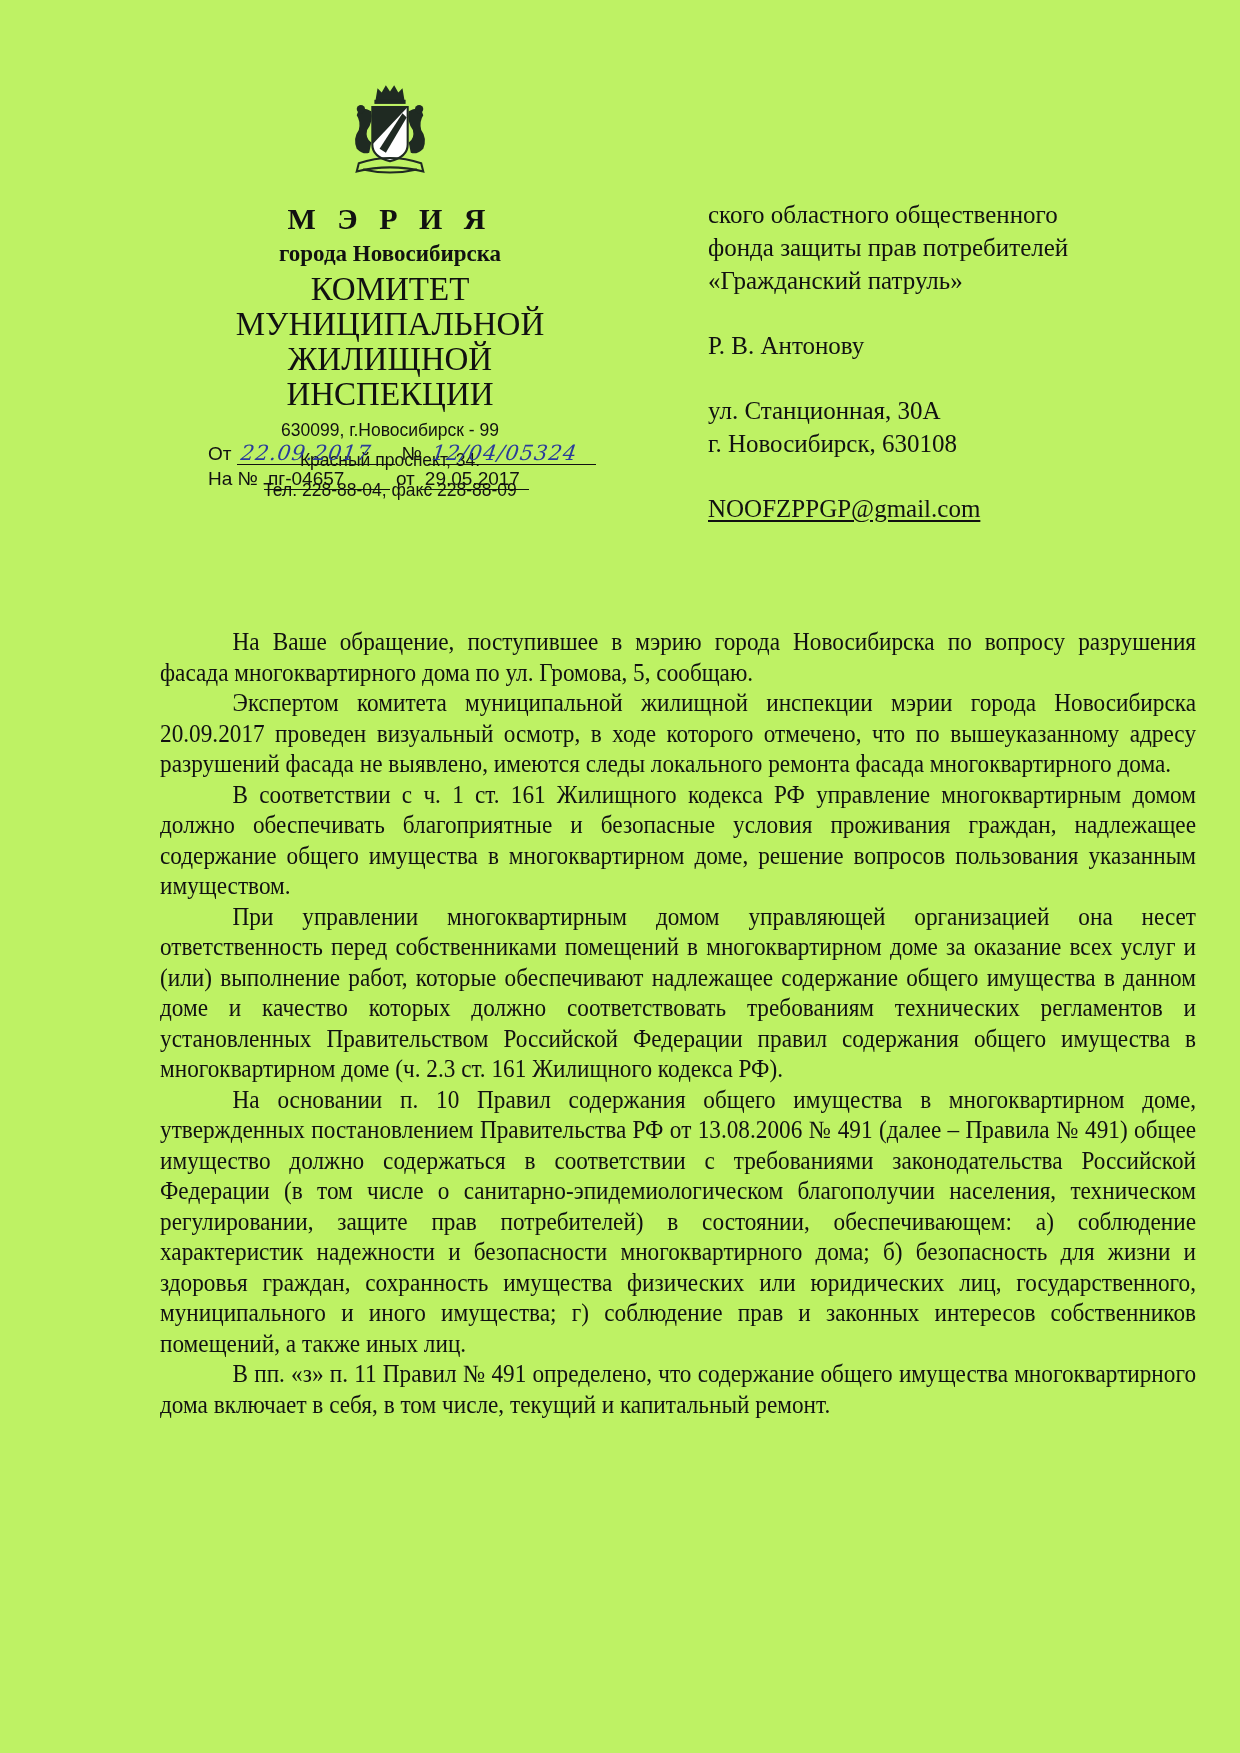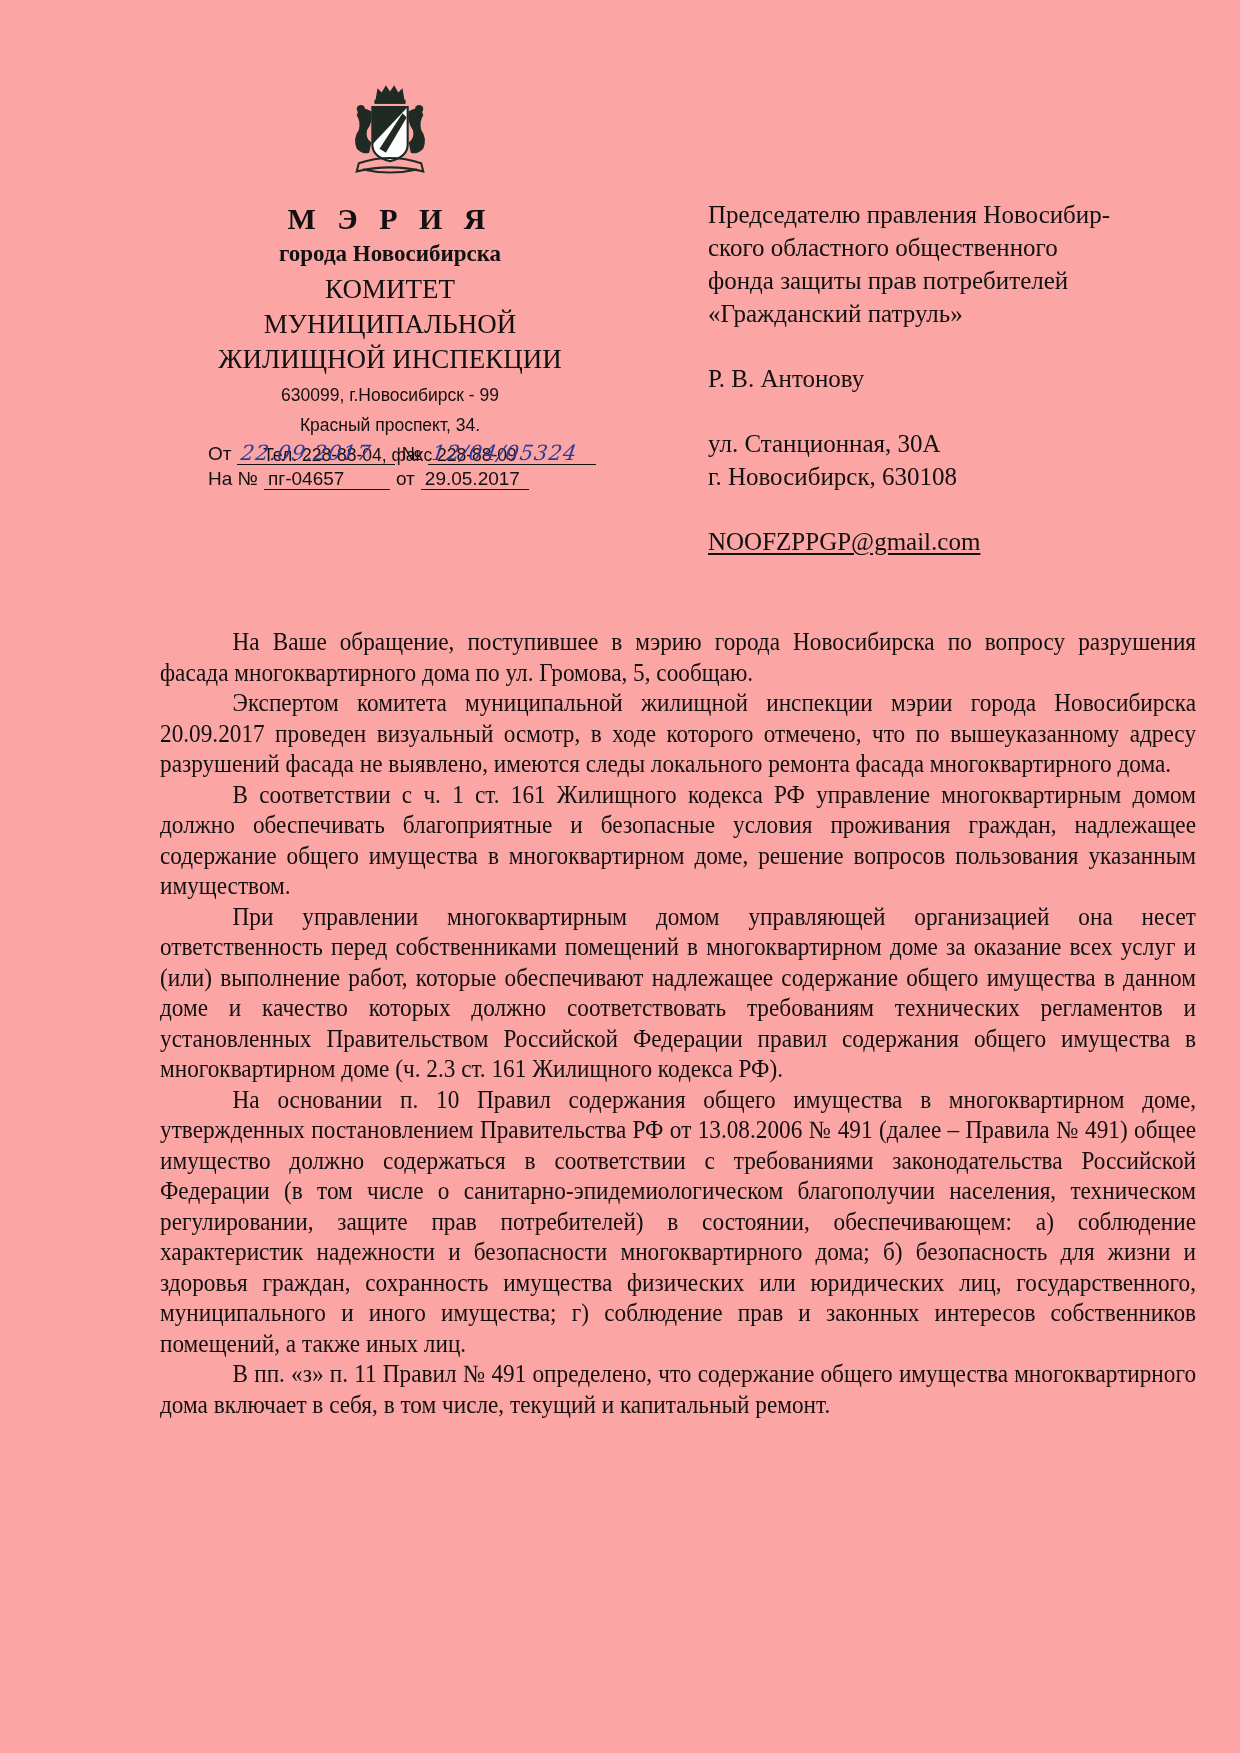--- a/index.html
+++ b/index.html
@@ -1,24 +1,24 @@
 <!DOCTYPE html>
 <html><head>
 <meta charset="utf-8">
 <style>
   html, body { margin: 0; padding: 0; background: #ffffff; }
   body { width: 1240px; height: 1753px; position: relative; overflow: hidden; color: #111; }
-  .page { position: absolute; inset: 0; background: #fca5a5; }
+  .page { position: absolute; inset: 0; background: #bef264; }
 
   
   .letterhead { position: absolute; left: 190px; top: 80px; width: 400px; text-align: center; }
   .crest { display: block; margin: 0 auto; width: 104px; height: 104px; }
   .lh-mayor { margin-top: 18px; font-family: "Liberation Serif", serif; font-weight: bold; font-size: 30px; letter-spacing: 7px; line-height: 34px; }
   .lh-city { font-family: "Liberation Serif", serif; font-weight: bold; font-size: 23px; line-height: 36px; }
-  .lh-cmt { font-family: "Liberation Serif", serif; font-size: 27px; line-height: 35px; }
+  .lh-cmt { font-family: "Liberation Serif", serif; font-size: 33px; line-height: 35px; }
   .lh-addr { font-family: "Liberation Sans", sans-serif; font-size: 17.5px; line-height: 24px; margin-top: 6px; }
 
   .form-rows { position: absolute; left: 208px; top: 440px; width: 420px; font-family: "Liberation Sans", sans-serif; font-size: 19px; }
   .form-row { display: flex; align-items: flex-end; height: 25px; white-space: nowrap; }
   .form-label { padding-right: 6px; margin-top: 48px; }
   .form-field { border-bottom: 1.5px solid #111; padding: 0 4px; line-height: 20px; }
   .hand { font-family: "DejaVu Serif", serif; font-style: italic; color: #2a3c9a; font-size: 21px; letter-spacing: 1px; transform: skewX(-8deg); display: inline-block; }
   .f-date1 { width: 150px; }
   .f-num1 { width: 160px; }
   .f-num2 { width: 118px; }
@@ -76,21 +76,20 @@
     </div>
     <div class="form-row">
       <span class="form-label">На №</span>
       <span class="form-field f-num2">пг-04657</span>
       <span class="form-label" style="padding-left:6px">от</span>
       <span class="form-field f-date2">29.05.2017</span>
     </div>
   </div>
 
   <div class="recipient">
-    <div>Председателю правления Новосибир-</div>
     <div>ского  областного общественного</div>
     <div>фонда защиты прав потребителей</div>
     <div>«Гражданский патруль»</div>
     <div class="gap"></div>
     <div>Р. В. Антонову</div>
     <div class="gap"></div>
     <div>ул. Станционная, 30А</div>
     <div>г. Новосибирск, 630108</div>
     <div class="gap"></div>
     <div class="email">NOOFZPPGP@gmail.com</div>

